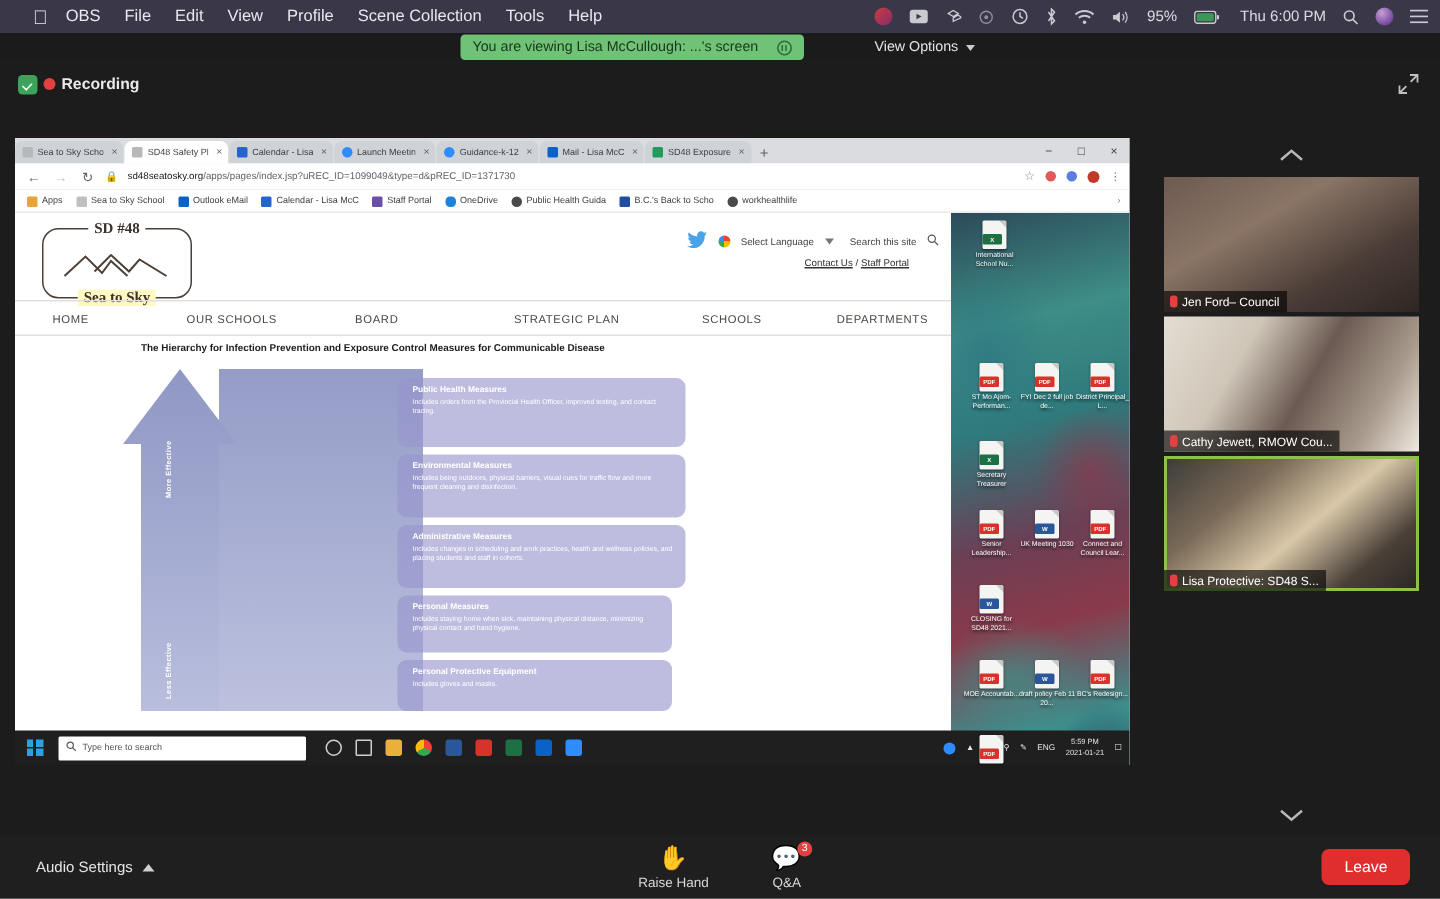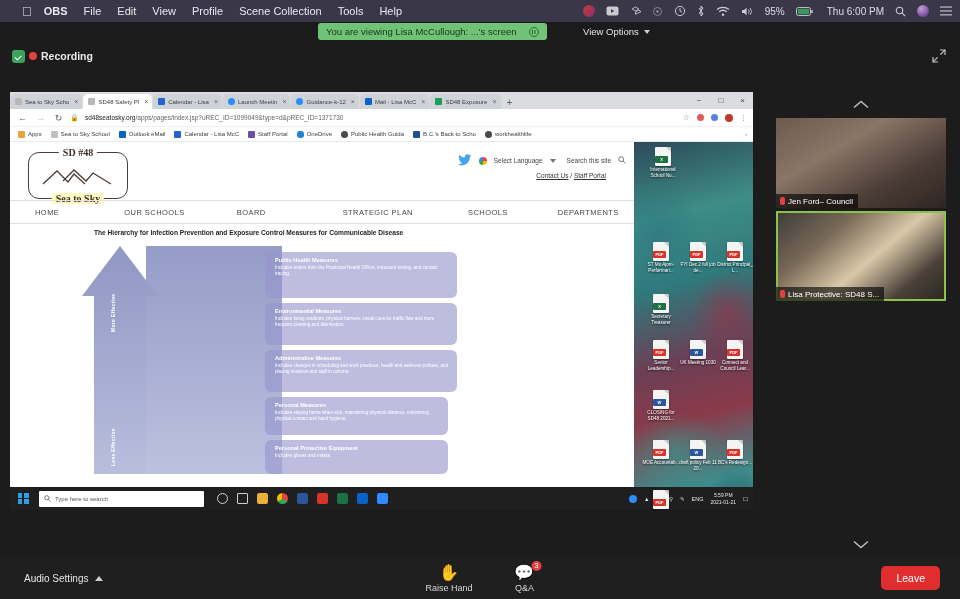--- a/index.html
+++ b/index.html
@@ -12,28 +12,28 @@
 
   
   #mac-menubar {
     position: absolute; left: 0; top: 0; width: 960px; height: 22px;
     background: #3a3748;
     display: flex; align-items: center;
     color: #e8e8ee; font-size: 11px;
   }
   #mac-menubar .apple { margin: 0 12px 0 22px; font-size: 13px; line-height: 1; }
   #mac-menubar .mi { margin-right: 16px; white-space: nowrap; }
-  #mac-menubar .mi.bold { font-weight: bold; }
+  #mac-menubar .mi.bold { font-weight: normal; }
   #mac-menubar .right { margin-left: auto; display: flex; align-items: center; padding-right: 8px; }
   #mac-menubar .right .si { margin-left: 11px; display: inline-flex; align-items: center; opacity: .92; }
   .dot-icon { width: 12px; height: 12px; border-radius: 50%; display: inline-block; }
 
   
   #view-banner {
-    position: absolute; left: 318px; top: 23px; height: 17px;
+    position: absolute; left: 307px; top: 23px; height: 17px;
     background: #6fc276; border-radius: 3px;
     display: flex; align-items: center; padding: 0 8px;
     color: #17371b; font-size: 9.5px; white-space: nowrap; justify-content: space-between;
   }
   #view-banner .pause-ic {
     width: 10px; height: 10px; border: 1.3px solid #2f6b38; border-radius: 50%;
     margin-left: 12px; position: relative;
   }
   #view-banner .pause-ic::before {
     content: ""; position: absolute; left: 2.5px; top: 2px;
@@ -755,20 +755,26 @@
       </svg>
   </span>
 
   <div id="participants">
     <div class="vtile" style="background:linear-gradient(150deg,#6d5a50 0%,#8a7566 35%,#4a3c36 70%,#2e2622 100%);">
       <div class="vname">
         <span class="mic-ic"></span>
         <span>Jen Ford– Council</span>
       </div>
     </div>
+    <div class="vtile" style="background:linear-gradient(120deg,#e3ddd2 0%,#cfc6b8 30%,#6b5a52 55%,#a89a8c 80%,#efe9e0 100%);">
+      <div class="vname">
+        <span class="mic-ic"></span>
+        <span>Cathy Jewett, RMOW Cou...</span>
+      </div>
+    </div>
     <div class="vtile active" style="background:linear-gradient(140deg,#3a3a38 0%,#7a6a58 30%,#d9c8a8 55%,#4a4038 80%,#2a2622 100%);">
       <div class="vname">
         <span class="mic-ic"></span>
         <span>Lisa Protective: SD48 S...</span>
       </div>
     </div>
   </div>
 
   <span class="chev" style="left:861px;top:495px;">
     <svg width="16" height="9" viewBox="0 0 16 9">

